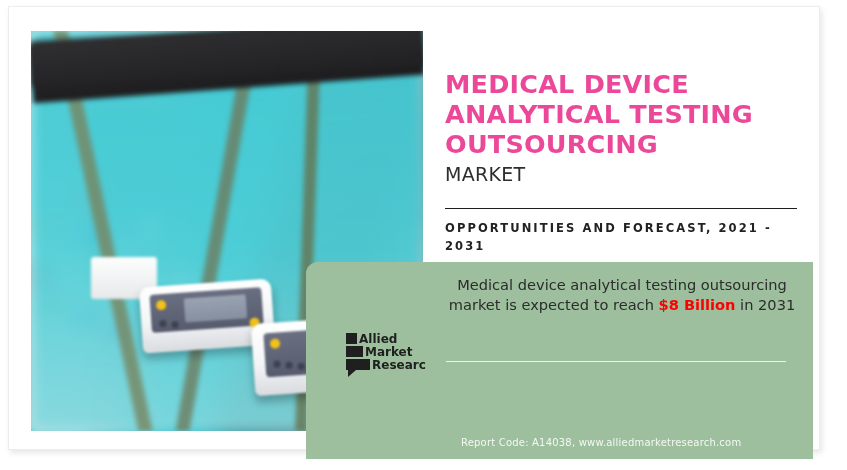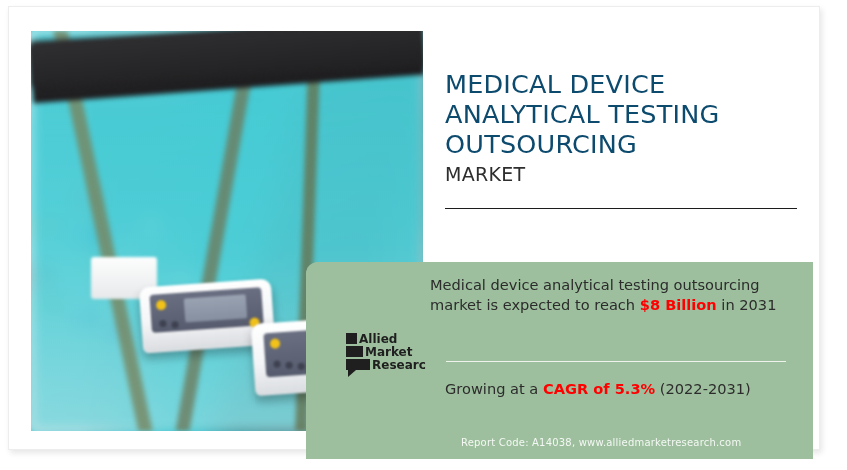--- a/index.html
+++ b/index.html
@@ -146,22 +146,22 @@
     left: 60px; top: 226px; width: 66px; height: 42px;
     border-radius: 3px; filter: blur(1.6px);
   }
 
   
   #headline {
     position: absolute;
     left: 436px; top: 62px; width: 352px;
   }
   #headline .t1 {
-    color: #0c4a6e;
-    font-weight: 400;
+    color: #ec4899;
+    font-weight: 700;
     font-size: 25.5px;
     line-height: 30px;
     letter-spacing: .2px;
   }
   #headline .t2 {
     color: #2e2e2e;
     font-size: 19px;
     line-height: 26px;
     margin-top: 2px;
     letter-spacing: .3px;
@@ -197,21 +197,21 @@
   }
   #logo {
     position: absolute;
     left: 337px; top: 292px;
     width: 80px; height: 46px; margin-top: 32px;
   }
   #logo svg { display: block; }
 
   #panel-text {
     position: absolute;
-    left: 421px; top: 268px; width: 350px;
+    left: 438px; top: 268px; width: 350px; text-align: center;
   }
   .ptxt {
     color: #2c2c2c;
     font-size: 14.6px;
     line-height: 20px;
   }
   .accent { color: #ff0000; font-weight: 700; }
   #panel-rule {
     position: absolute;
     left: 437px; top: 354px; width: 340px; height: 0;
@@ -267,20 +267,21 @@
     </div>
   </div>
 
   <div id="headline">
     <div class="t1">MEDICAL DEVICE ANALYTICAL TESTING OUTSOURCING</div>
     <div class="t2">MARKET</div>
   </div>
 
   <div id="rule"></div>
 
+  <div id="subhead">OPPORTUNITIES AND FORECAST, 2021 - 2031</div>
 
   <div id="panel">
     <div id="panel-photo-tint"></div>
   </div>
 
   <div id="logo">
     <svg width="80" height="46" viewBox="0 0 80 46">
       <g fill="#1f1f1f">
         <rect x="0" y="2" width="11" height="11"></rect>
         <rect x="0" y="15" width="17" height="11"></rect>
@@ -294,21 +295,16 @@
   </div>
 
   <div id="panel-text">
     <div class="ptxt">
       <span>Medical device analytical testing outsourcing market is expected to reach </span><span class="accent">$8 Billion</span><span> in 2031</span>
     </div>
   </div>
 
   <div id="panel-rule"></div>
 
-  <div id="panel-text2">
-    <div class="ptxt">
-      <span>Growing at a </span><span class="accent">CAGR of 5.3%</span><span> (2022-2031)</span>
-    </div>
-  </div>
 
   <div id="panel-footer">Report Code: A14038, www.alliedmarketresearch.com</div>
 
 </div>
 
 </body></html>

